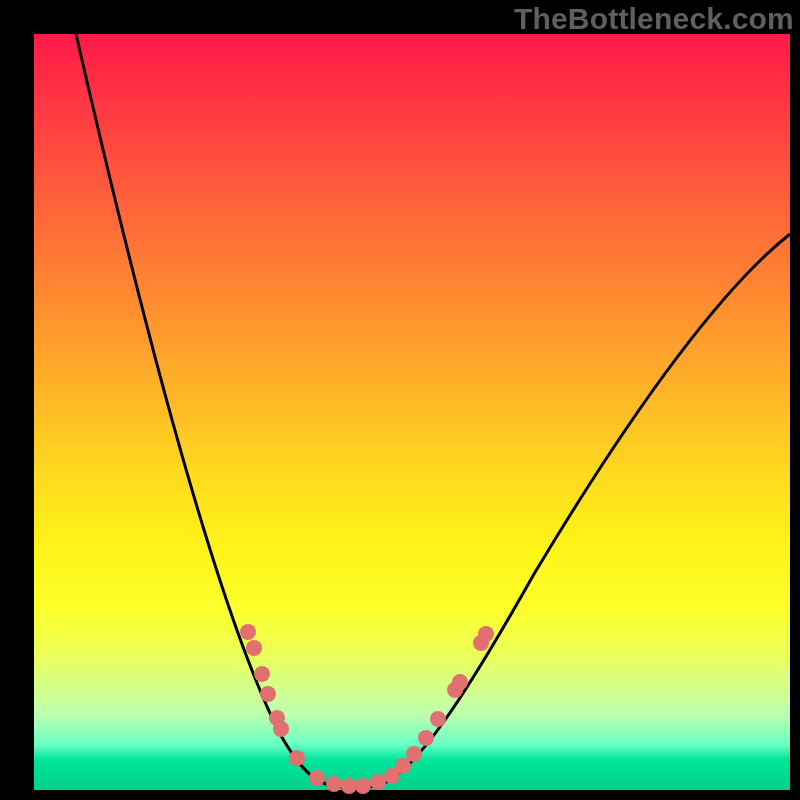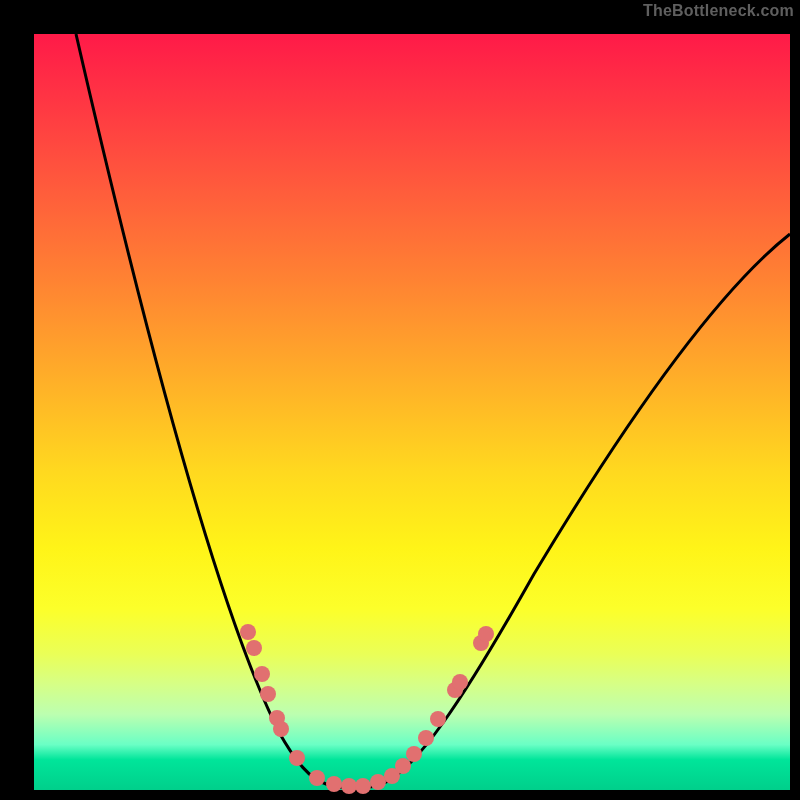--- a/index.html
+++ b/index.html
@@ -40,21 +40,21 @@
       #6affc5 94%,
       #00e59a 96%,
       #00cf8b 100%
     );
   }
   .watermark {
     position: absolute;
     top: 2px;
     right: 6px;
     font-family: Arial, Helvetica, sans-serif;
-    font-size: 16px;
+    font-size: 30px;
     font-weight: 600;
     color: #5f5f5f;
     letter-spacing: 0.2px;
   }
   svg.curve {
     position: absolute;
     left: 34px;
     top: 34px;
     width: 756px;
     height: 756px;

